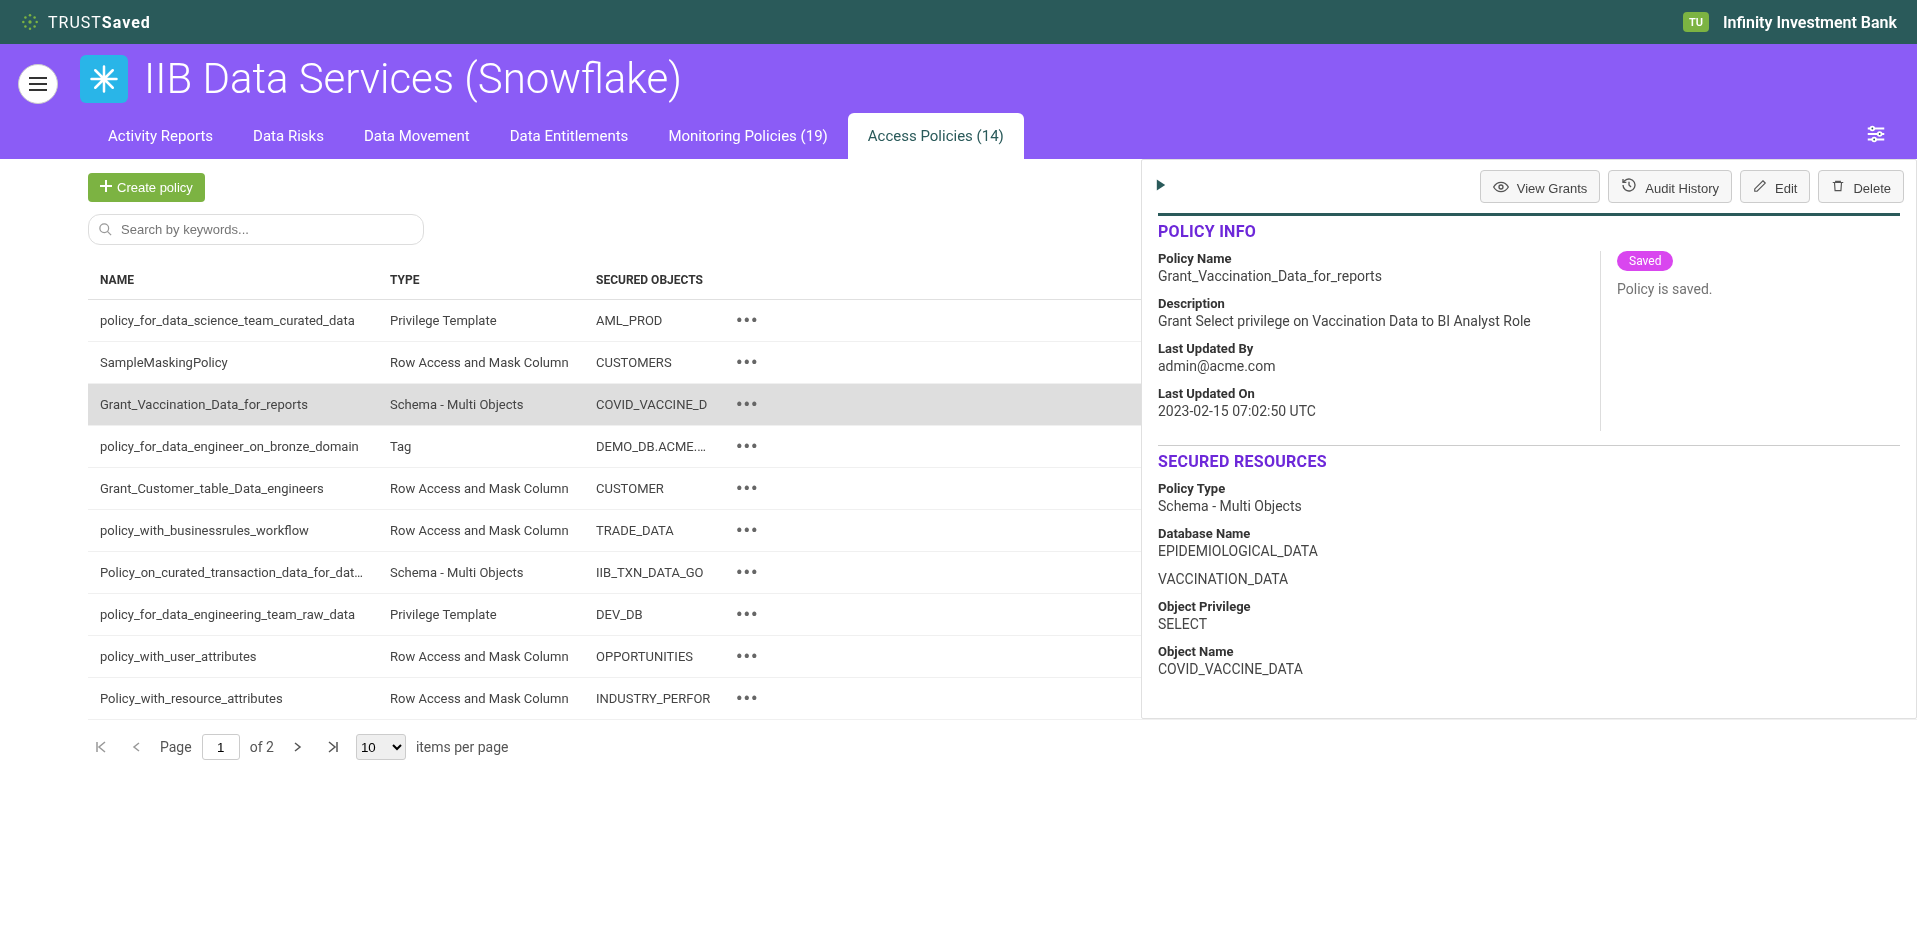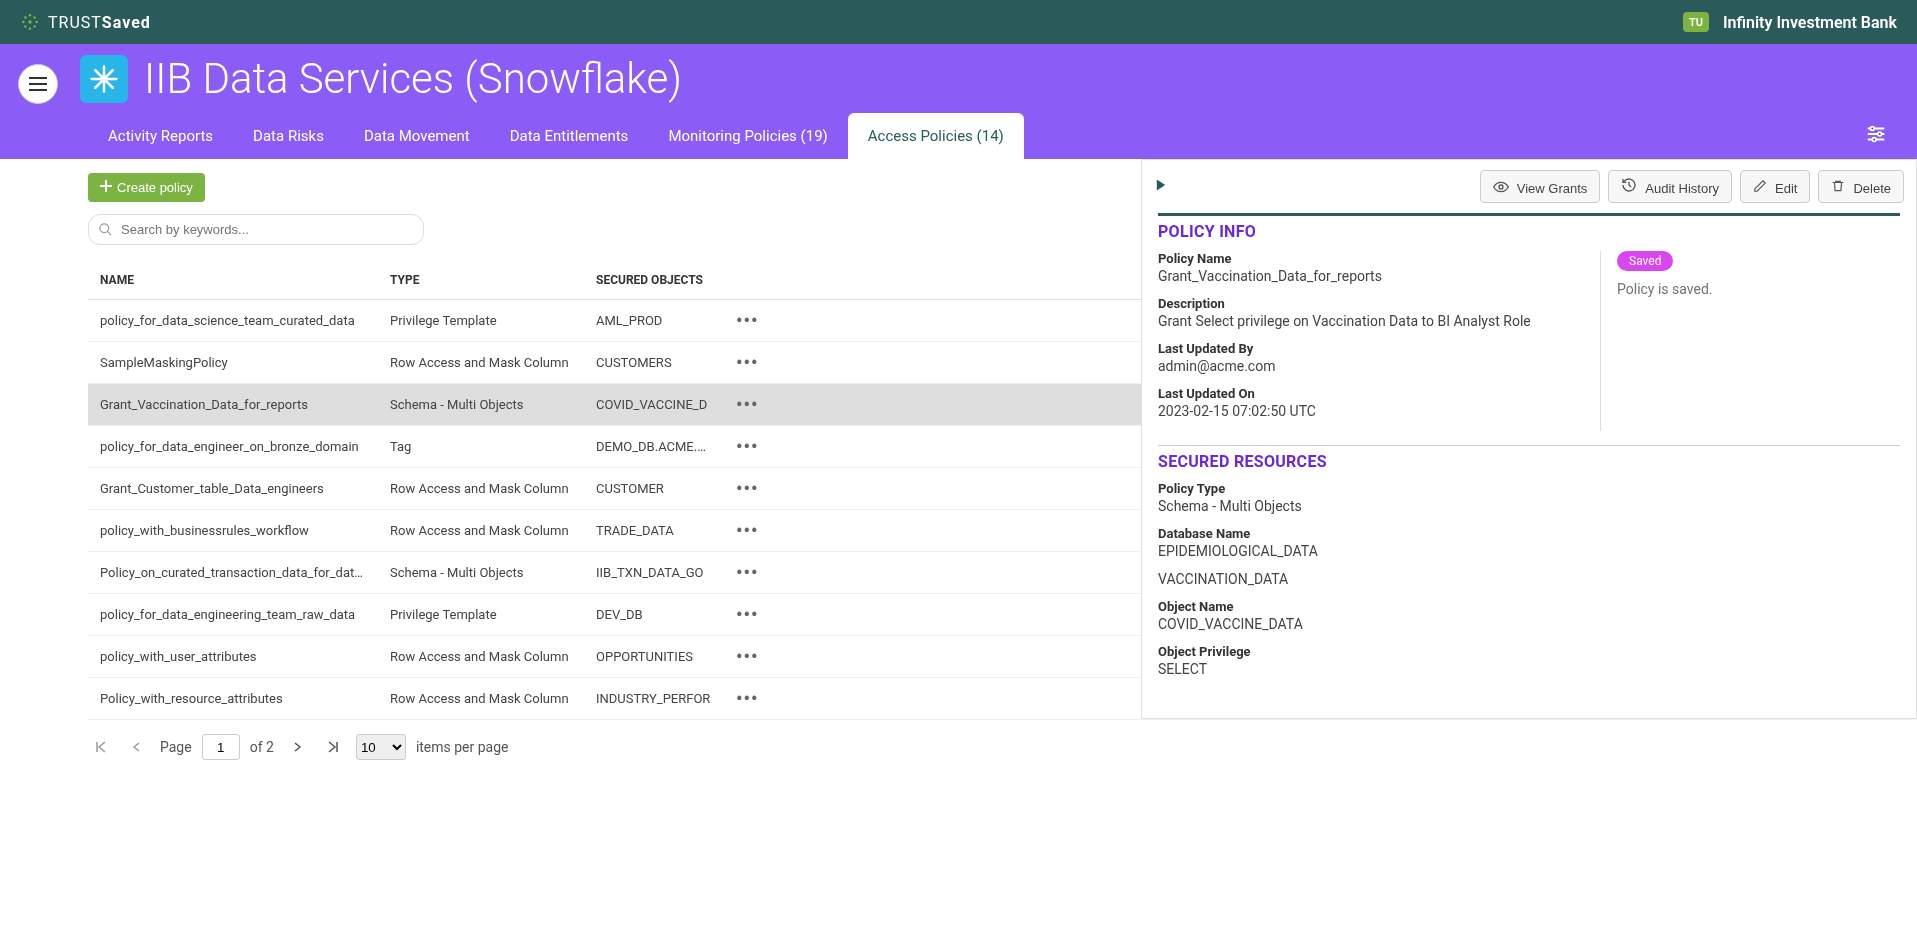--- a/index.html
+++ b/index.html
@@ -328,22 +328,22 @@
           <div class="field-value">Schema - Multi Objects</div>
         </div>
       <div class="field">
           <div class="field-label">Database Name</div>
           <div class="field-value">EPIDEMIOLOGICAL_DATA</div>
         </div>
       <div class="field">
           <div class="field-value">VACCINATION_DATA</div>
         </div>
       <div class="field">
+          <div class="field-label">Object Privilege</div>
+          <div class="field-value">SELECT</div>
+        </div>
+      <div class="field">
           <div class="field-label">Object Name</div>
           <div class="field-value">COVID_VACCINE_DATA</div>
         </div>
-      <div class="field">
-          <div class="field-label">Object Privilege</div>
-          <div class="field-value">SELECT</div>
-        </div>
     </div>
   </div>
 </div>
 
 </body></html>

